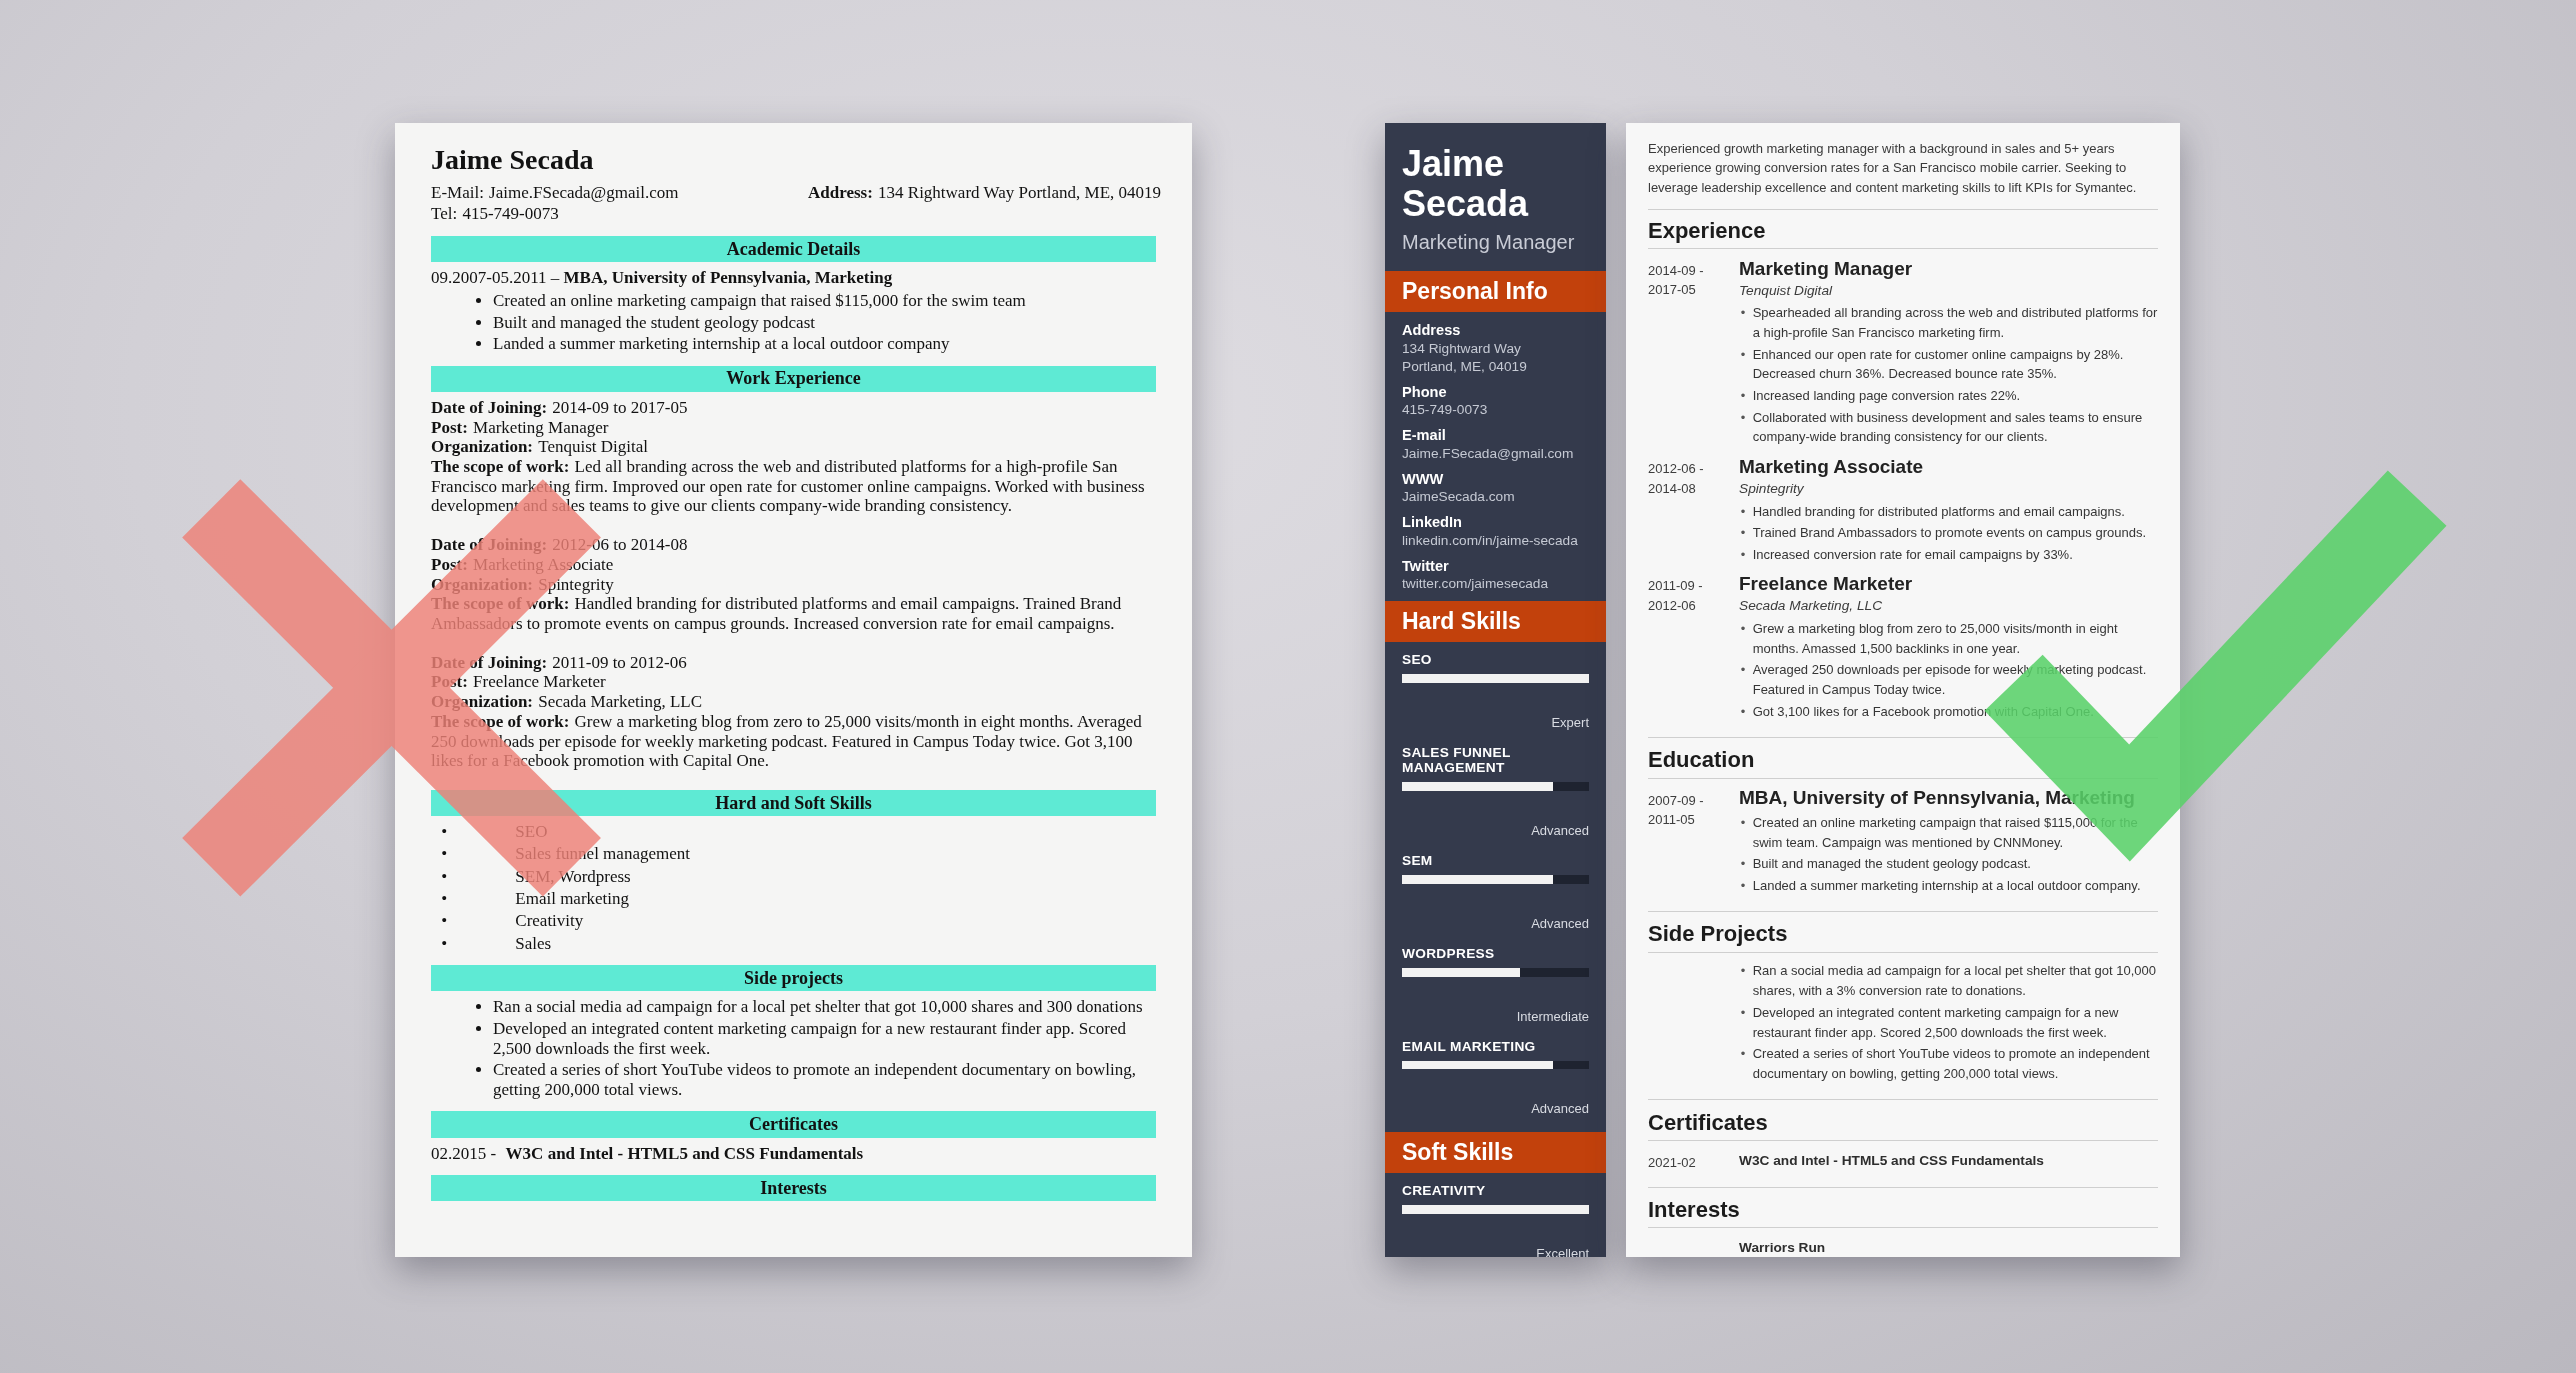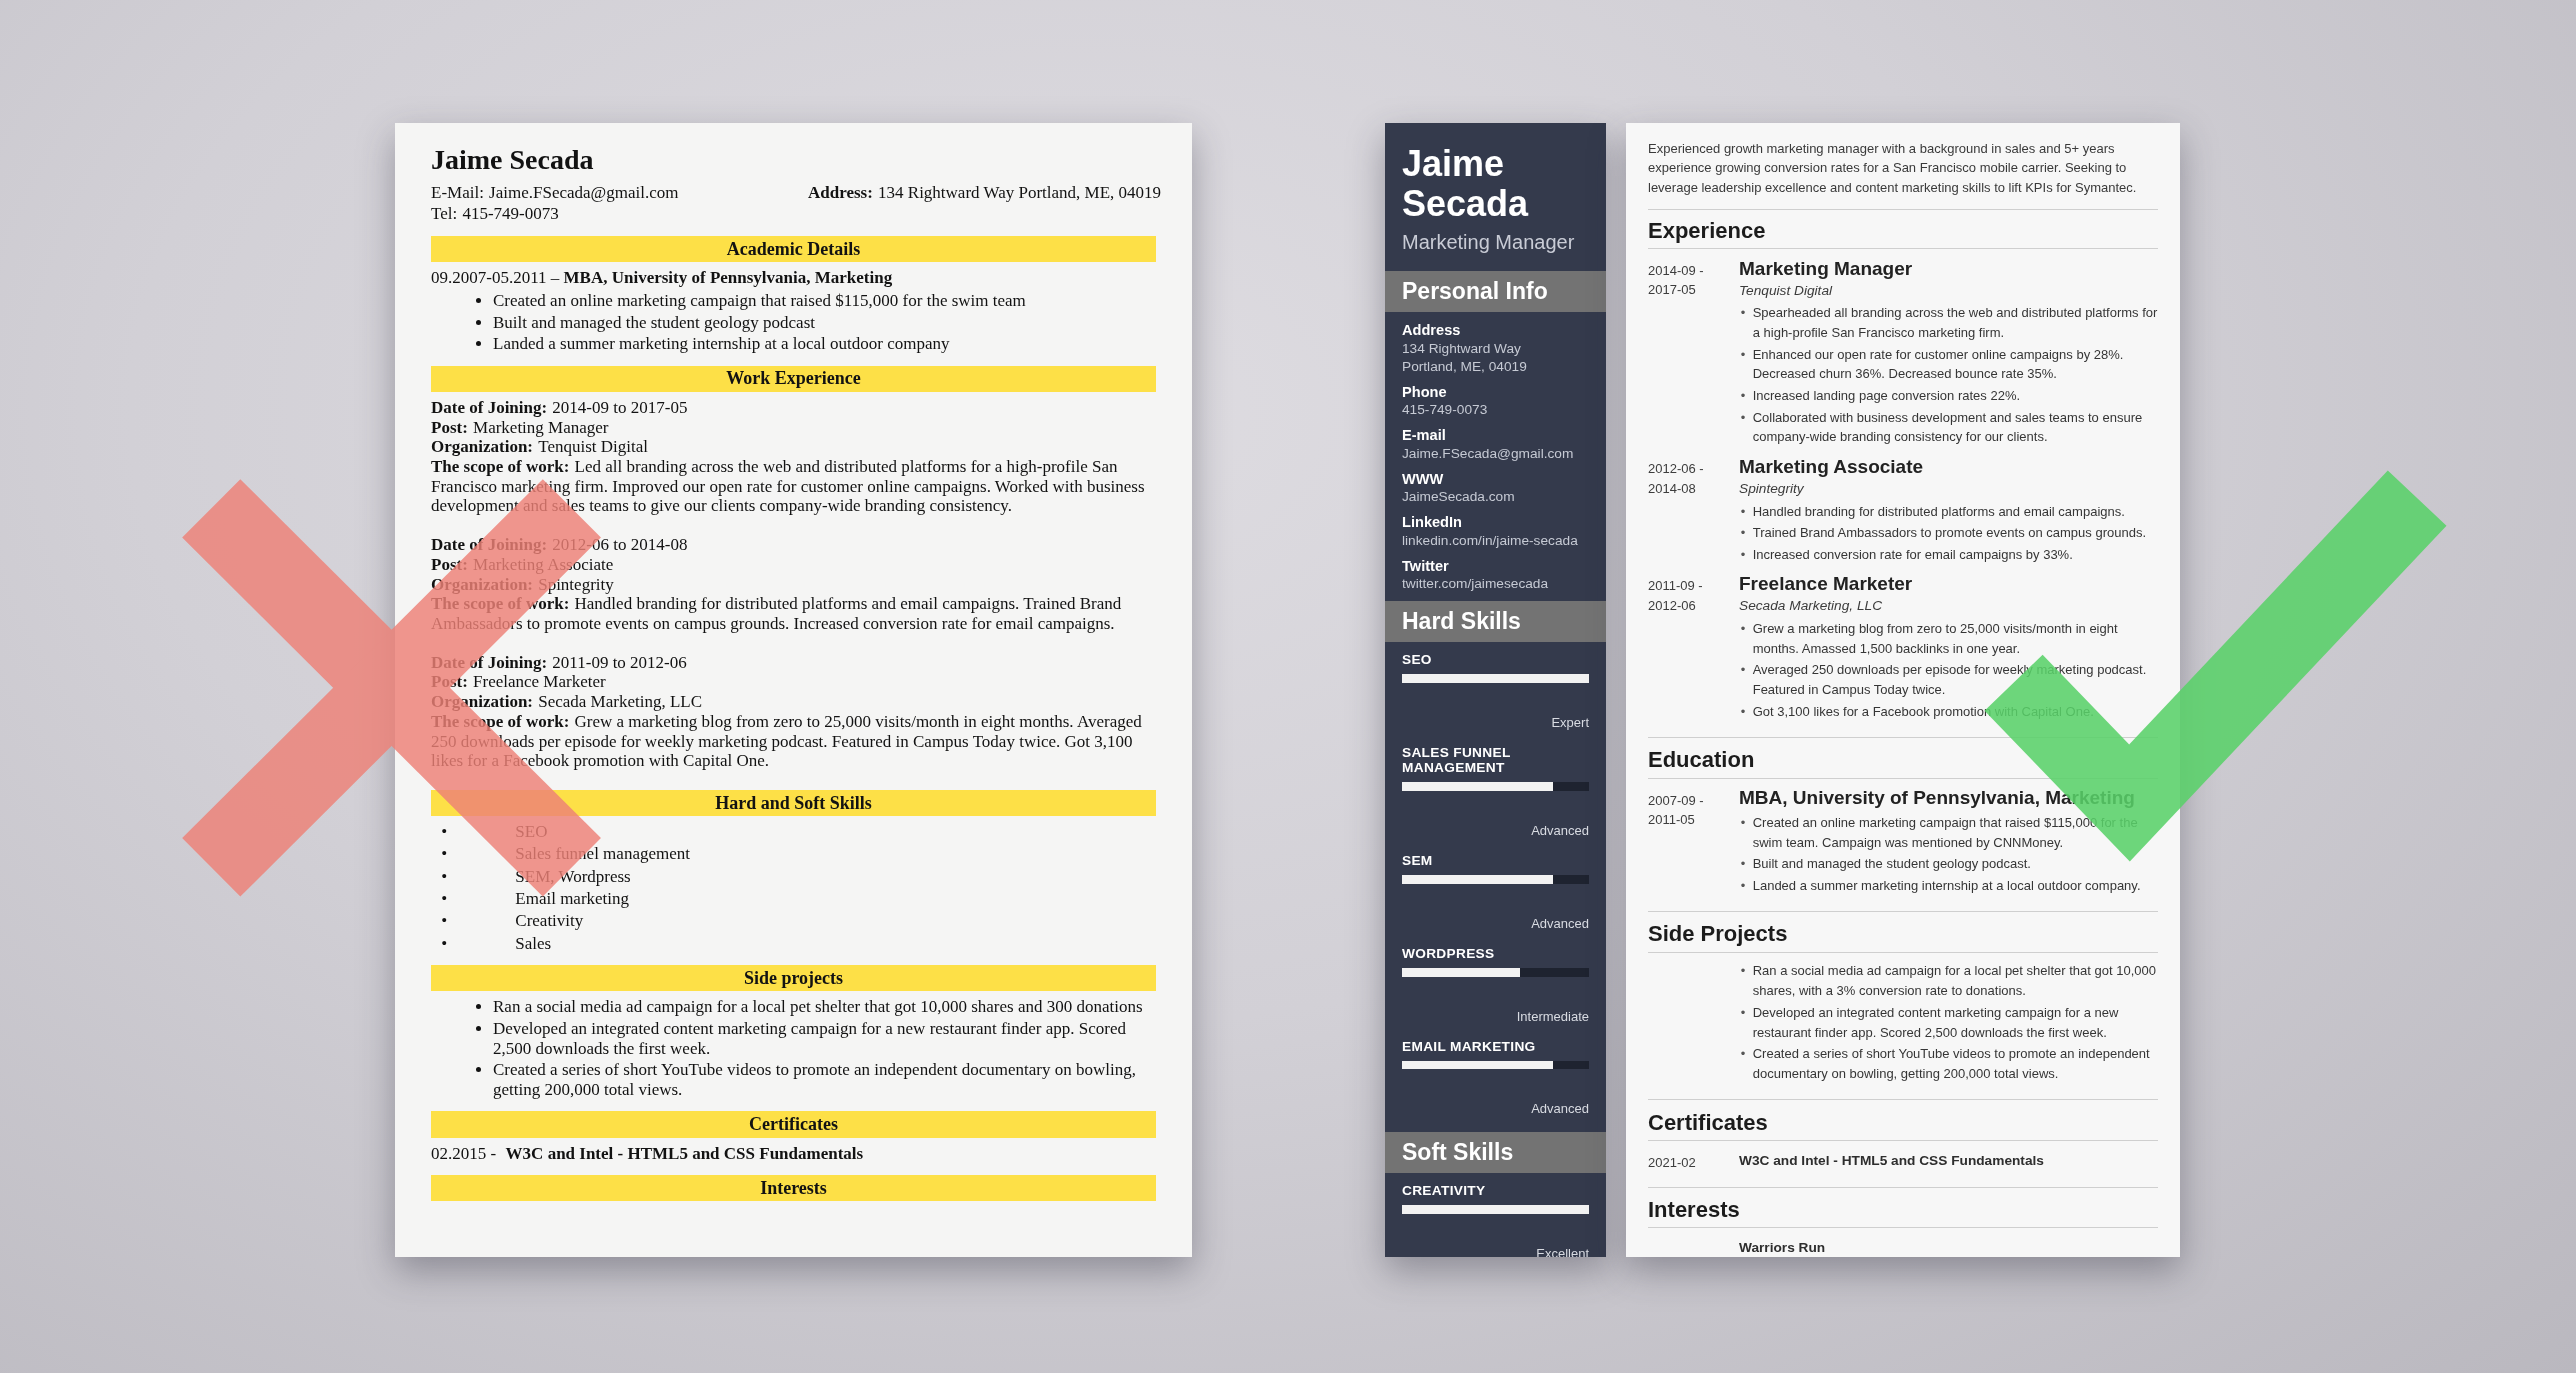--- a/index.html
+++ b/index.html
@@ -17,41 +17,41 @@
   .paper-left{
     left:395px;width:797px;background:#f5f5f4;color:#121212;
     font-family:"Liberation Serif", serif;font-size:17px;line-height:1.16;
     padding:20.6px 36px 15.5px 36px;
   }
   .lname{font-size:28px;font-weight:bold;margin:0 0 6.9px 0;}
   .contact{position:relative;}
   .contact p{margin:0 0 1.7px 0;}
   .addr{position:absolute;left:52%;top:0;white-space:nowrap;}
   .lbl{font-weight:bold;margin-right:5.2px;}
-  .lband{background:#fde047;text-align:center;font-weight:bold;font-size:18px;
+  .lband{background:#5eead4;text-align:center;font-weight:bold;font-size:18px;
          padding:2.6px 0;margin:12px 0 6px 0;}
   .degree-line{margin:1.7px 0 3.4px 0;}
   .lul{margin:1.7px 0 1.7px 0;padding-left:62px;}
   .lul li{margin:1.7px 0;}
   .ljob{margin:0 0 19px 0;}
   .ljob p{margin:0;}
   .lskills{list-style:none;margin:1.7px 0;padding-left:10.3px;}
   .lskills li{position:relative;padding-left:74px;margin:2.6px 0;}
   .lskills li::before{content:"\2022";position:absolute;left:0;}
   .cert-line{margin:0 0;}
   .center{text-align:center;margin:1.7px 0;}
 
   
   .sidebar{
     left:1385px;width:221px;background:#343a4c;color:#ffffff;
     font-family:"Liberation Sans", sans-serif;
   }
   .sb-name{font-size:36px;font-weight:bold;line-height:1.12;padding:20.6px 17px 0 17px;margin:0;}
   .sb-job{font-size:20px;color:#c9ccd6;font-weight:normal;margin:6.9px 17px 17px 17px;}
-  .sb-band{background:#737373;font-size:23px;font-weight:bold;padding:6.9px 17px;margin:0 0 10.3px 0;}
+  .sb-band{background:#c2410c;font-size:23px;font-weight:bold;padding:6.9px 17px;margin:0 0 10.3px 0;}
   .sb-pad{padding:0 17px;}
   .pi-item{margin:0 0 7.7px 0;}
   .pi-label{font-weight:bold;font-size:14.6px;margin:0 0 1.7px 0;}
   .pi-val{font-size:13.7px;color:#c6cad4;line-height:1.32;margin:0;}
   .skill{margin:0 0 15.5px 0;}
   .skill-name{font-weight:bold;font-size:13.7px;letter-spacing:0.3px;margin:0 0 6.9px 0;}
   .bar{height:8.6px;background:#1e2330;margin:0 0 6px 0;}
   .bar-fill{height:100%;background:#f2f2f2;}
   .skill-level{text-align:right;font-size:13px;color:#d8dbe2;margin-top:32px;}
 

